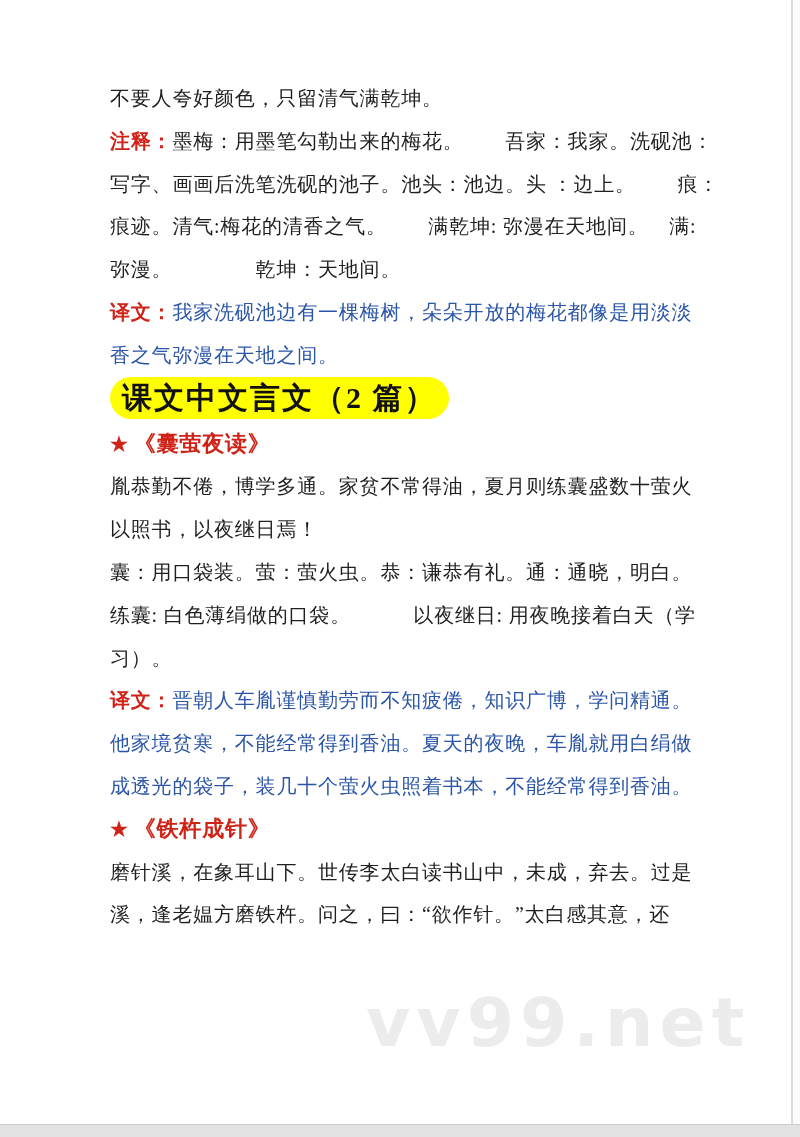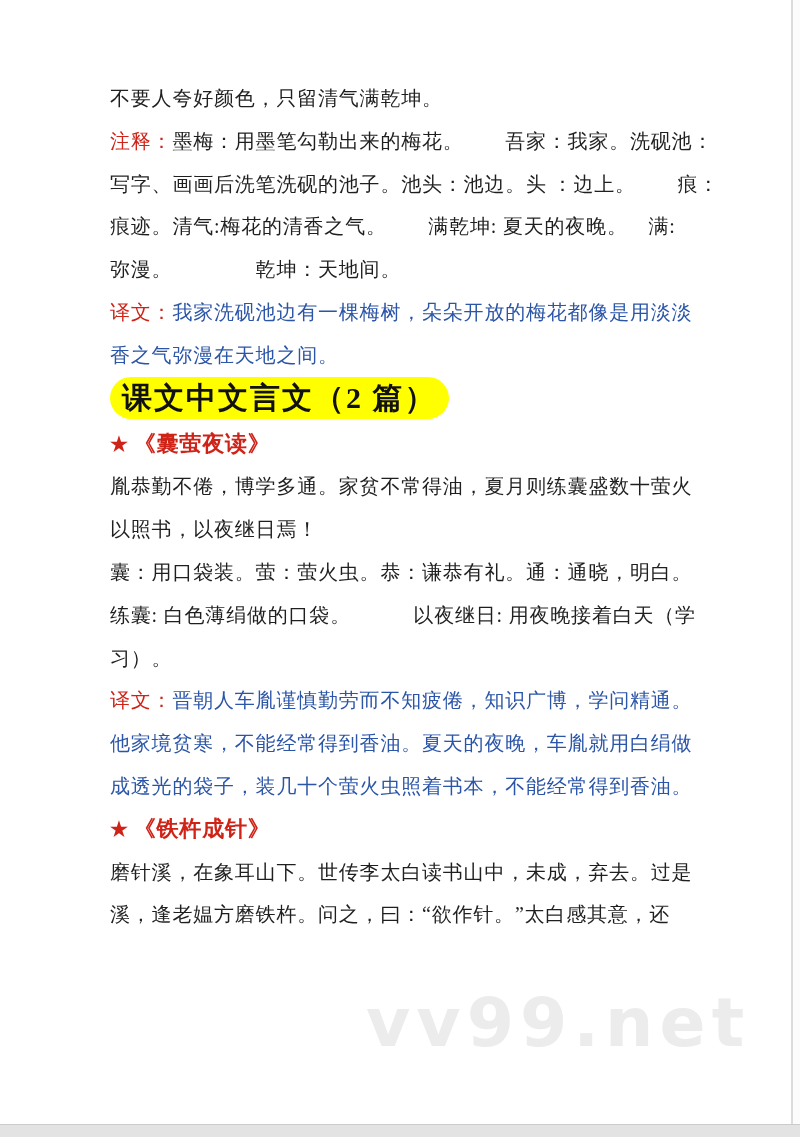--- a/index.html
+++ b/index.html
@@ -18,21 +18,21 @@
   }
   .line {
     height: 42.8px;
     line-height: 42.8px;
     font-size: 20px;
     letter-spacing: 0.8px;
     white-space: nowrap;
     color: #1f1f1f;
   }
   .center { }
-  .label { color: #cf2318; font-weight: normal; }
+  .label { color: #cf2318; font-weight: bold; }
   .blue { color: #2b55a7; }
   .subtitle { color: #cf2318; font-weight: bold; font-size: 22px; }
   .star { color: #cf2318; margin-right: 5px; font-size: 20px; }
   .title-line { height: 46px; line-height: 46px; }
   .highlight {
     display: inline-block;
     background: #ffff00;
     color: #111111;
     font-weight: bold;
     font-size: 30px;
@@ -87,21 +87,21 @@
 <div class="page">
 
   <div class="watermark">vv99.net</div>
 
   <div class="content">
 
     <div class="line center">不要人夸好颜色，只留清气满乾坤。</div>
 
     <div class="line"><span class="label">注释：</span><span>墨梅：用墨笔勾勒出来的梅花。　　吾家：我家。洗砚池：</span></div>
     <div class="line">写字、画画后洗笔洗砚的池子。池头：池边。头 ：边上。　　痕：</div>
-    <div class="line">痕迹。清气:梅花的清香之气。　　满乾坤: 夏天的夜晚。　满:</div>
+    <div class="line">痕迹。清气:梅花的清香之气。　　满乾坤: 弥漫在天地间。　满:</div>
     <div class="line">弥漫。　　　　乾坤：天地间。</div>
 
     <div class="line"><span class="label">译文：</span><span class="blue">我家洗砚池边有一棵梅树，朵朵开放的梅花都像是用淡淡</span></div>
     <div class="line blue">香之气弥漫在天地之间。</div>
 
     <div class="line center title-line"><span class="highlight">课文中文言文（2 篇）</span></div>
 
     <div class="line center subtitle"><span class="star">★</span><span>《囊萤夜读》</span></div>
 
     <div class="line">胤恭勤不倦，博学多通。家贫不常得油，夏月则练囊盛数十萤火</div>

